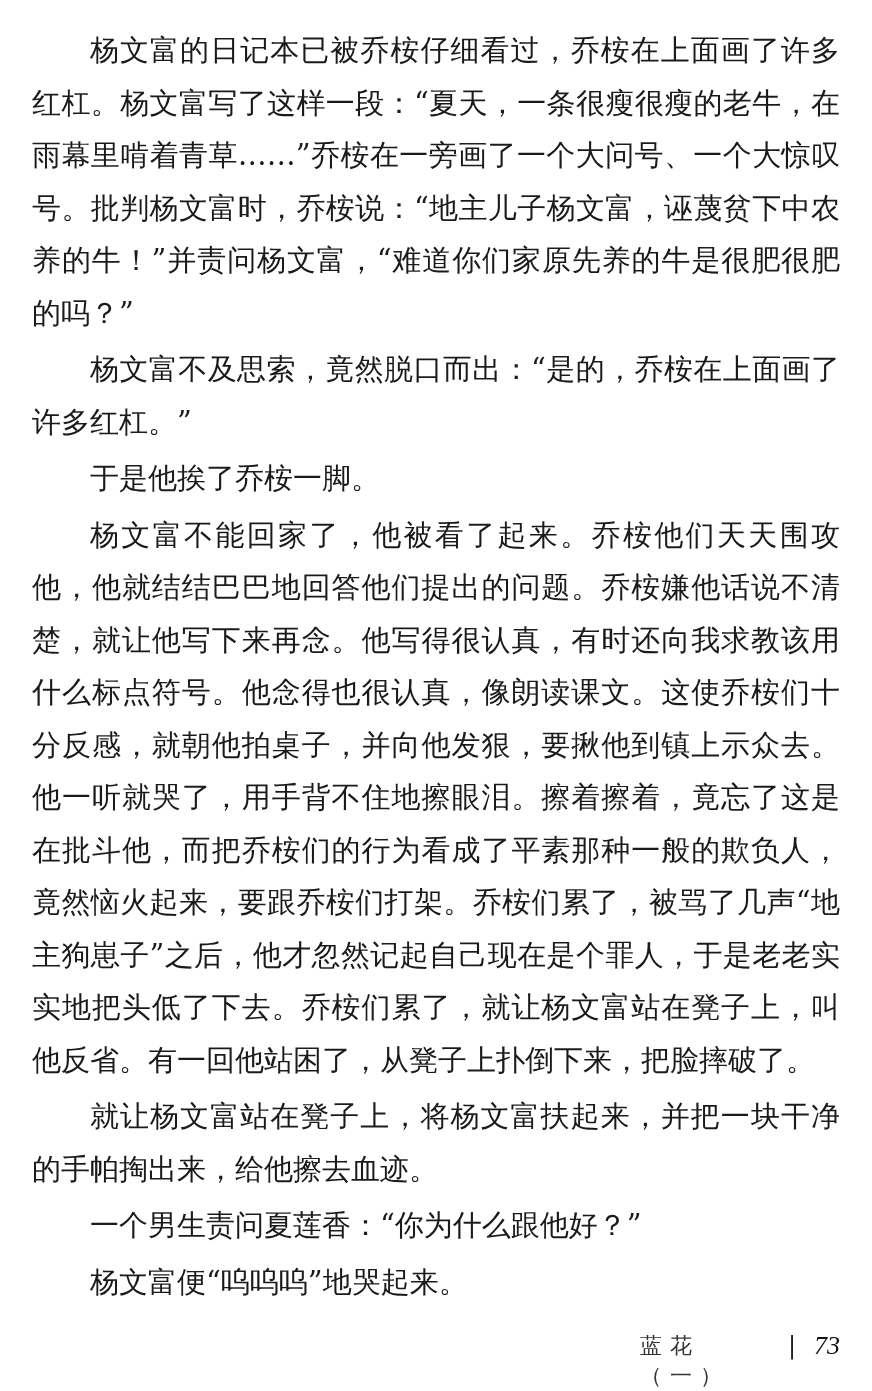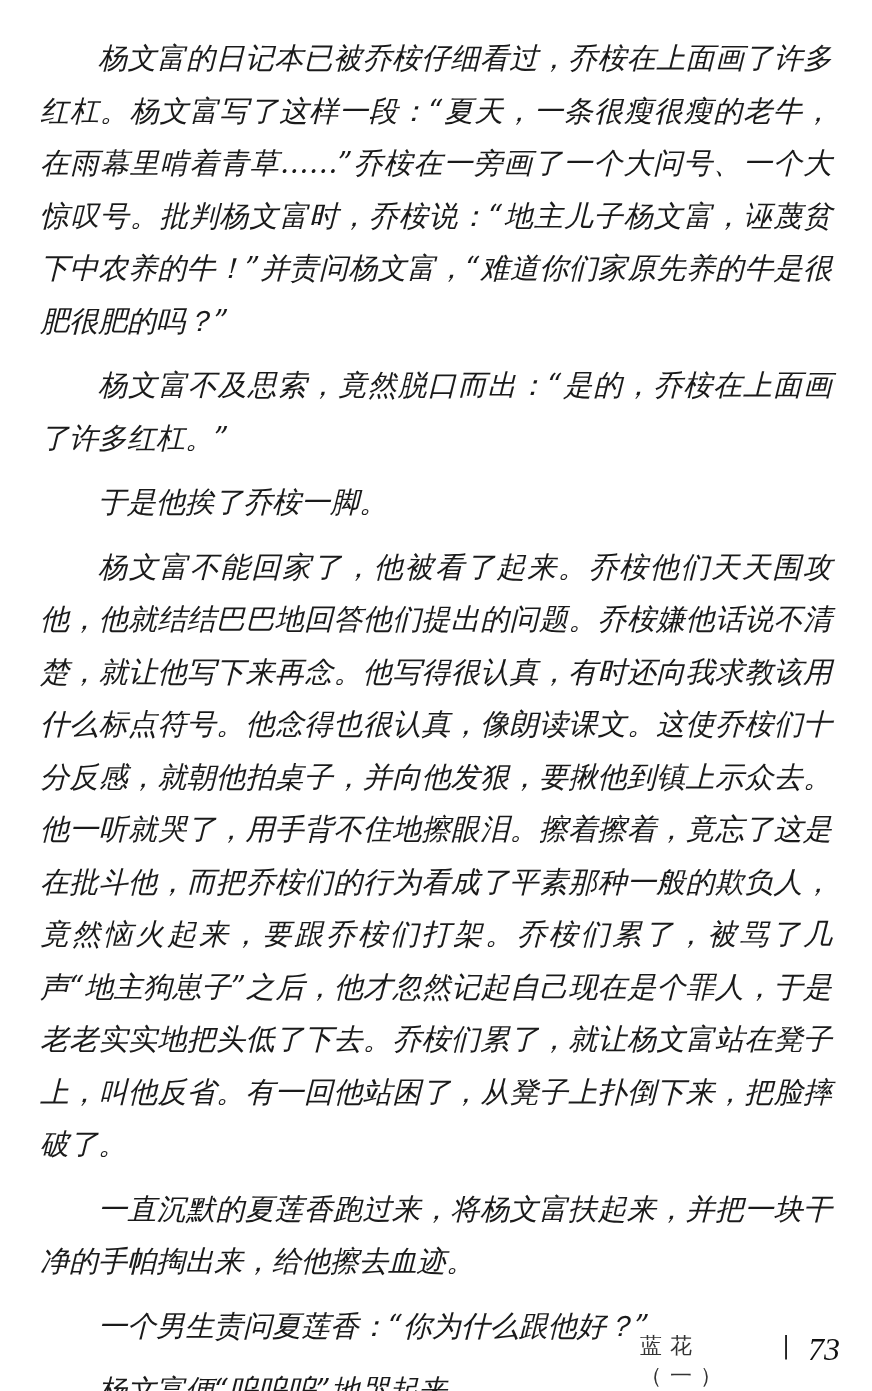--- a/index.html
+++ b/index.html
@@ -3,39 +3,39 @@
 <meta charset="utf-8">
 <style>
   html, body { margin: 0; padding: 0; background: #ffffff; }
   body { width: 872px; height: 1391px; position: relative; overflow: hidden; }
   .page {
     position: absolute; left: 28px; top: 20px; width: 816px;
     font-family: "DejaVu Serif", "Liberation Serif", serif;
     font-size: 29px; line-height: 52.5px; color: #1a1a1a;
     text-align: justify; text-justify: inter-character;
   }
-  .page p { margin: 12px; text-indent: 58px; font-style: italic; }
+  .page p { margin: 4px; text-indent: 58px; }
   .footer {
     position: absolute; top: 1331px; left: 640px; width: 200px;
     font-family: "DejaVu Serif", "Liberation Serif", serif; color: #333;
     font-size: 22px; display: flex; align-items: flex-start;
   }
   .footer .title { letter-spacing: 8px; }
   .footer .sep { margin: 0 18px 0 14px; font-size: 24px; color: #222; }
-  .footer .num { font-family: "Liberation Serif", serif; font-style: italic; font-size: 32px; color: #111; }
+  .footer .num { font-family: "Liberation Serif", serif; font-style: italic; font-size: 26px; color: #111; }
 </style>
 </head>
 <body>
 
 <div class="page">
   <p>杨文富的日记本已被乔桉仔细看过，乔桉在上面画了许多红杠。杨文富写了这样一段：“夏天，一条很瘦很瘦的老牛，在雨幕里啃着青草……”乔桉在一旁画了一个大问号、一个大惊叹号。批判杨文富时，乔桉说：“地主儿子杨文富，诬蔑贫下中农养的牛！”并责问杨文富，“难道你们家原先养的牛是很肥很肥的吗？”</p>
   <p>杨文富不及思索，竟然脱口而出：“是的，乔桉在上面画了许多红杠。”</p>
   <p>于是他挨了乔桉一脚。</p>
   <p>杨文富不能回家了，他被看了起来。乔桉他们天天围攻他，他就结结巴巴地回答他们提出的问题。乔桉嫌他话说不清楚，就让他写下来再念。他写得很认真，有时还向我求教该用什么标点符号。他念得也很认真，像朗读课文。这使乔桉们十分反感，就朝他拍桌子，并向他发狠，要揪他到镇上示众去。他一听就哭了，用手背不住地擦眼泪。擦着擦着，竟忘了这是在批斗他，而把乔桉们的行为看成了平素那种一般的欺负人，竟然恼火起来，要跟乔桉们打架。乔桉们累了，被骂了几声“地主狗崽子”之后，他才忽然记起自己现在是个罪人，于是老老实实地把头低了下去。乔桉们累了，就让杨文富站在凳子上，叫他反省。有一回他站困了，从凳子上扑倒下来，把脸摔破了。</p>
-  <p>一直沉默的夏莲香跑过来，将杨文富扶起来，并把一块干净的手帕掏出来，给他擦去血迹。</p>
+  <p>就让杨文富站在凳子上，将杨文富扶起来，并把一块干净的手帕掏出来，给他擦去血迹。</p>
   <p>一个男生责问夏莲香：“你为什么跟他好？”</p>
   <p>杨文富便“呜呜呜”地哭起来。</p>
 </div>
 
 <div class="footer">
   <span class="title">蓝花（一）</span>
   <span class="sep">|</span>
   <span class="num">73</span>
 </div>
 

